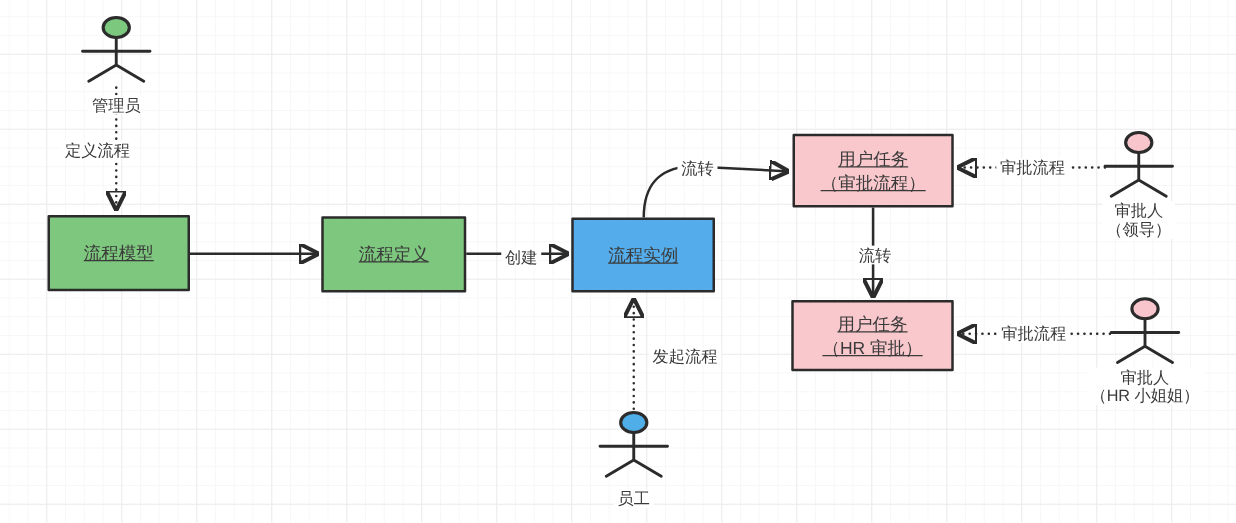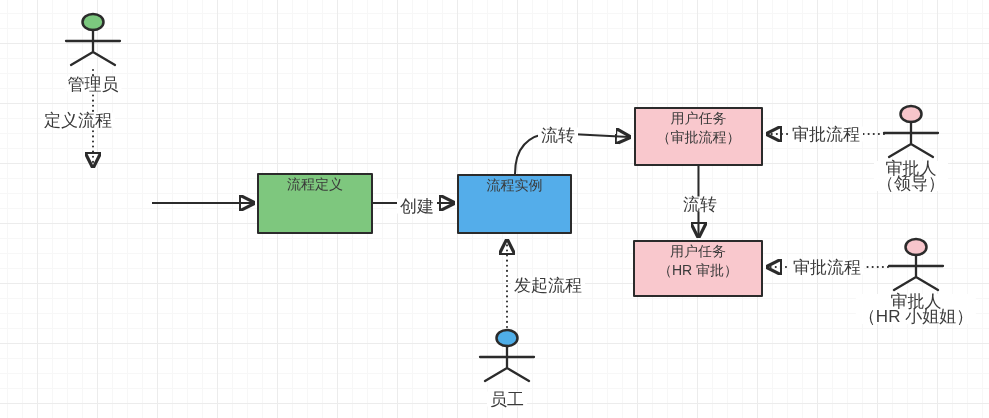--- a/index.html
+++ b/index.html
@@ -14,26 +14,26 @@
     background-size:60px 60px,60px 60px,15px 15px,15px 15px;
     background-position:37px 43px,37px 43px,7px 13px,7px 13px;
     font-family:"Liberation Sans","DejaVu Sans",sans-serif;
     color:#3a3a3a;
   }
   .edges{position:absolute;left:0;top:0;width:989px;height:418px;pointer-events:none;}
   .edges path{fill:none;stroke:#2b2b2b;stroke-width:2px;}
   .edges path.dotted{stroke-dasharray:0.1 5;stroke-linecap:round;}
   .node{
     position:absolute;box-sizing:border-box;border:2px solid #2b2b2b;border-radius:1px;
-    display:flex;flex-direction:column;align-items:center;justify-content:flex-start;
-    font-size:14px;line-height:19px;text-align:center;white-space:nowrap;
+    display:flex;flex-direction:column;align-items:center;justify-content:center;
+    font-size:14px;line-height:19px;text-align:center;white-space:nowrap;text-decoration:underline;
   }
   .lbl{
     position:absolute;transform:translate(-50%,-50%);
-    background:#ffffff;padding:0 3px;font-size:17px;line-height:15px;
+    background:#ffffff;padding:0 3px;font-size:13px;line-height:15px;
     text-align:center;white-space:nowrap;
   }
   .actor{position:absolute;}
   .actor svg{display:block;overflow:visible;}
   .actor .head{stroke:#2b2b2b;stroke-width:2.5px;}
   .actor .limbs{stroke:#2b2b2b;stroke-width:2.3px;fill:none;stroke-linecap:round;}
 </style>
 </head>
 <body>
 
@@ -48,20 +48,23 @@
     <path class="dotted" d="M93 70 V166" marker-end="url(#arr)"></path>
     <path d="M152 203 H253" marker-end="url(#arr)"></path>
     <path d="M373 203 H453" marker-end="url(#arr)"></path>
     <path d="M515 174 C515 148 527 135 551 133 L629 137" marker-end="url(#arr)"></path>
     <path d="M698.5 166 V236" marker-end="url(#arr)"></path>
     <path class="dotted" d="M884 134 H768" marker-end="url(#arr)"></path>
     <path class="dotted" d="M888 267 H768" marker-end="url(#arr)"></path>
     <path class="dotted" d="M507 327 V241" marker-end="url(#arr)"></path>
   </svg>
 
+  <div class="node" style="left: 38px; top: 172px; width: 114px; height: 61px; background: rgb(126, 199, 126);">
+    <span>流程模型</span>
+  </div>
 
   <div class="node" style="left: 457px; top: 174px; width: 115px; height: 60px; background: rgb(84, 173, 234);">
     <span>流程实例</span>
   </div>
 
   <div class="node" style="left: 257px; top: 173px; width: 116px; height: 61px; background: rgb(126, 199, 126);">
     <span>流程定义</span>
   </div>
 
   <div class="node" style="left: 634px; top: 107px; width: 129px; height: 59px; background: rgb(249, 200, 205);">

